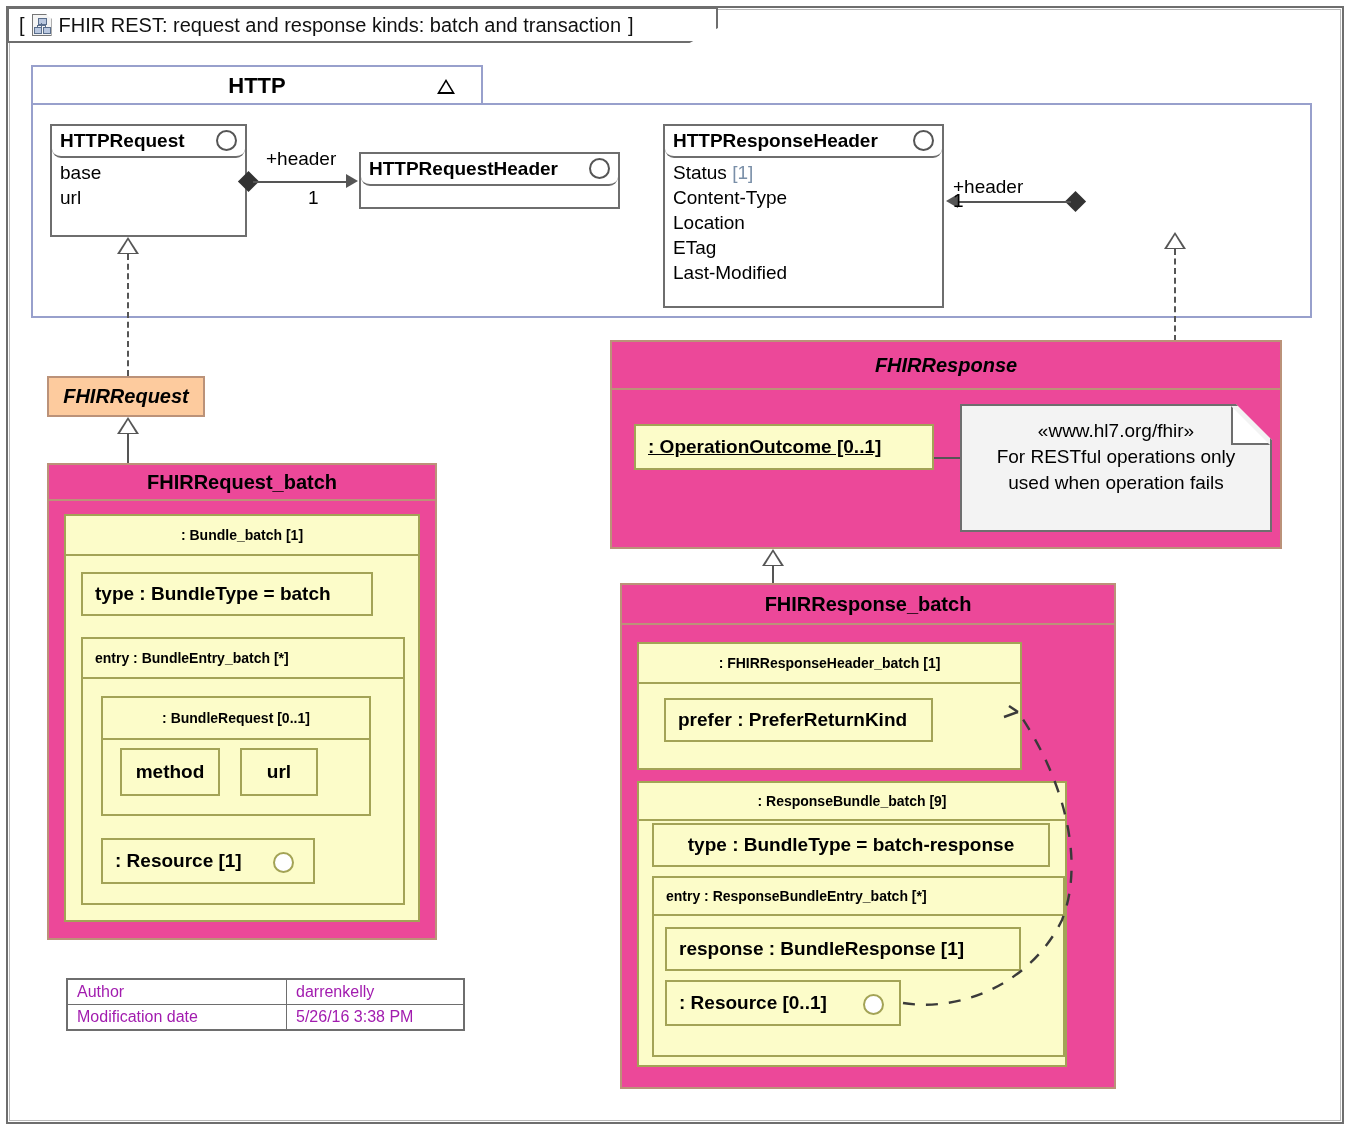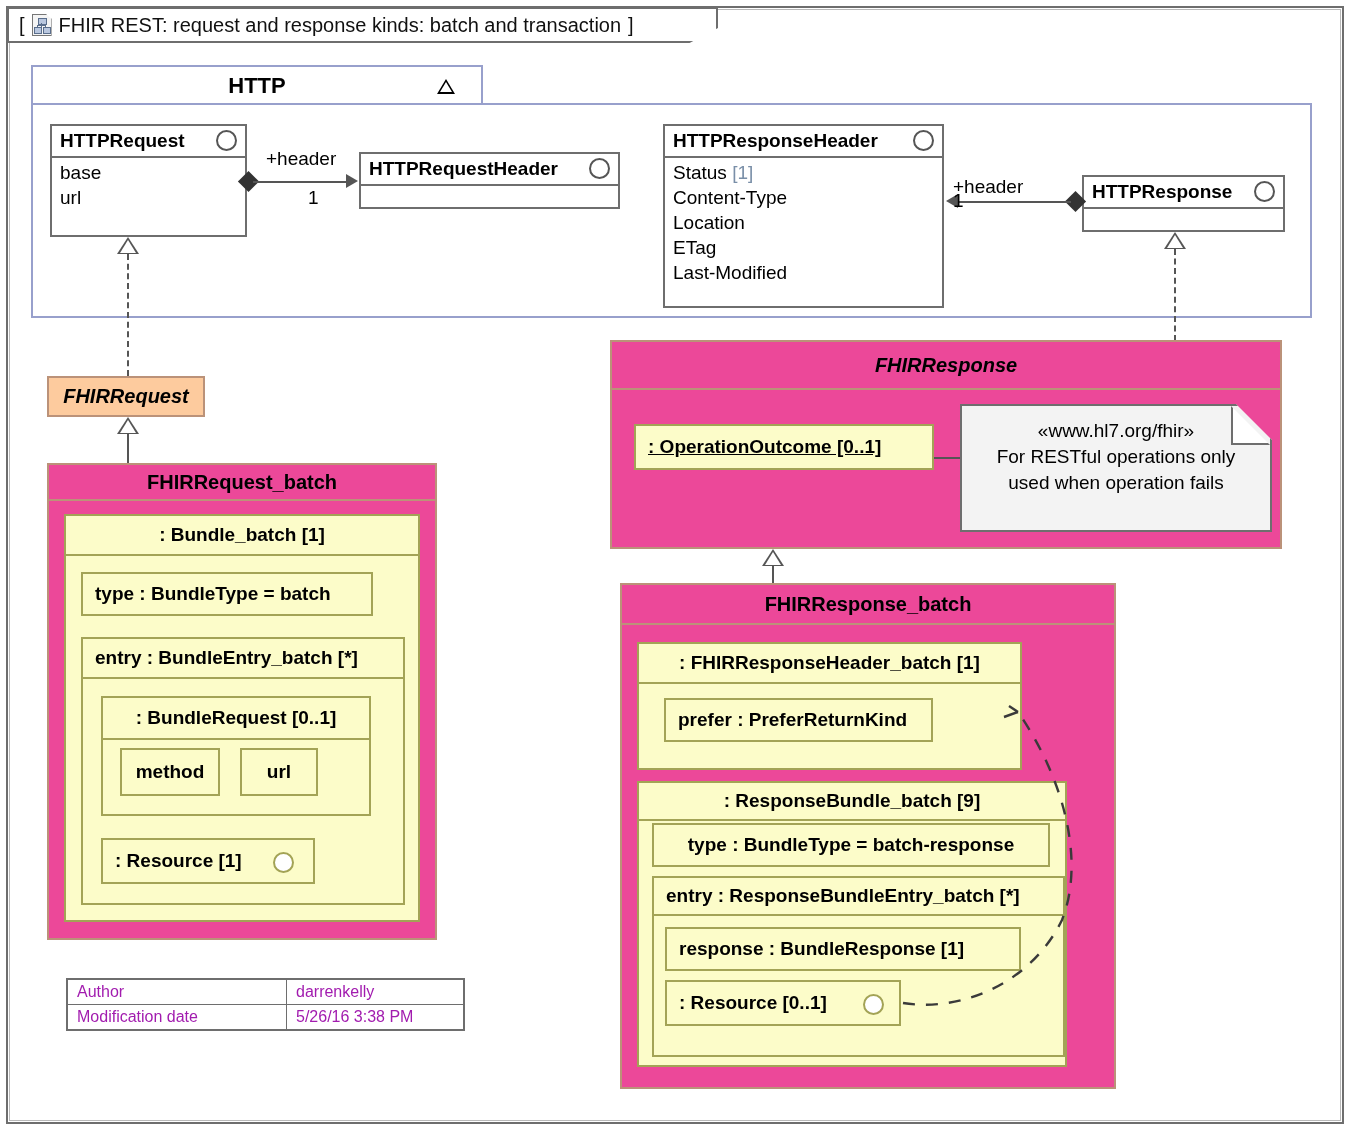--- a/index.html
+++ b/index.html
@@ -23,21 +23,21 @@
   .diag-icon .pg{position:absolute;inset:0;background:#f4f4f4;border:1px solid #767676;
       clip-path:polygon(0 0,72% 0,100% 22%,100% 100%,0 100%);}
   .diag-icon .b1{position:absolute;left:6px;top:4px;width:7px;height:5px;background:#b9c7df;border:1px solid #5a6e8c;}
   .diag-icon .b2{position:absolute;left:2px;top:13px;width:6px;height:5px;background:#b9c7df;border:1px solid #5a6e8c;}
   .diag-icon .b3{position:absolute;left:11px;top:13px;width:6px;height:5px;background:#b9c7df;border:1px solid #5a6e8c;}
   .diag-icon .ln{position:absolute;background:#5a6e8c;}
 
   
   .cbox{position:absolute;box-sizing:border-box;background:#fff;border:2px solid #6e6e6e;}
   .cbox .hdr{position:relative;border-bottom:2px solid #6e6e6e;height:30px;
-      display:flex;align-items:center;padding-left:8px;font-weight:bold;font-size:19px;color:#000;}
+      display:flex;align-items:center;padding-left:8px;font-weight:bold;font-size:19px;color:#000;border-radius:9px;}
   .cbox .body{padding:2px 8px 3px 8px;font-size:19px;line-height:25px;color:#000;}
   .cbox .body.empty{min-height:24px;}
   .mult{color:#7a8fa8;}
 
   .circ{position:absolute;width:21px;height:21px;border:2px solid #555;border-radius:50%;
         background:#fff;box-sizing:border-box;}
 
   
   .pkg{position:absolute;box-sizing:border-box;border:2px solid #98a0cc;background:#fff;}
   .pkg-tab{position:absolute;box-sizing:border-box;border:2px solid #98a0cc;
@@ -49,21 +49,21 @@
       border-left:6px solid transparent;border-right:6px solid transparent;border-bottom:10px solid #fff;}
 
   
   .obox{position:absolute;box-sizing:border-box;background:#ec4899;border:2px solid #bb9279;}
   .obox>.ohdr{height:34px;display:flex;align-items:center;justify-content:center;
       font-weight:bold;font-size:20px;color:#000;border-bottom:2px solid #bb9279;}
   .obox.italic>.ohdr{font-style:italic;}
 
   .ybox{position:absolute;box-sizing:border-box;background:#fcfcc9;border:2px solid #a3a356;}
   .ybox>.yhdr{display:flex;align-items:center;justify-content:center;
-      font-weight:bold;font-size:19px;color:#000;border-bottom:2px solid #a3a356;height:38px;}
+      font-weight:bold;font-size:14px;color:#000;border-bottom:2px solid #a3a356;height:38px;}
   .ybox>.yhdr.left{justify-content:flex-start;padding-left:12px;}
   .yleaf{position:absolute;box-sizing:border-box;background:#fcfcc9;border:2px solid #a3a356;
       display:flex;align-items:center;font-weight:bold;font-size:19px;color:#000;padding-left:12px;}
   .yleaf.ctr{justify-content:center;padding-left:0;}
 
   
   .plainorange{position:absolute;box-sizing:border-box;background:#fdcb9e;border:2px solid #bb9279;
       display:flex;align-items:center;justify-content:center;font-weight:bold;font-style:italic;
       font-size:20px;color:#000;}
 
@@ -165,27 +165,20 @@
         <span>Status</span>
         <span class="mult">[1]</span>
       </div>
       <div>Content-Type</div>
       <div>Location</div>
       <div>ETag</div>
       <div>Last-Modified</div>
     </div>
   </div>
 
-  <div class="cbox" style="left:1082px;top:175px;width:203px;height:57px;">
-    <div class="hdr">
-      <span>HTTPResponse</span>
-      <span class="circ" style="right:8px;top:4px;"></span>
-    </div>
-    <div class="body empty"></div>
-  </div>
 
   <div class="diamond" style="left:1068px;top:194px;"></div>
   <div class="ln-h" style="left:958px;top:201px;width:113px;"></div>
   <div class="arrow-l" style="left:946px;top:194px;"></div>
   <div class="lbl" style="left:953px;top:176px;">+header</div>
   <div class="lbl" style="left:953px;top:190px;">1</div>
 
   <div class="gen-tri" style="left:117px;top:237px;"></div>
   <div class="ln-v-dash" style="left:127px;top:254px;height:122px;"></div>
 

